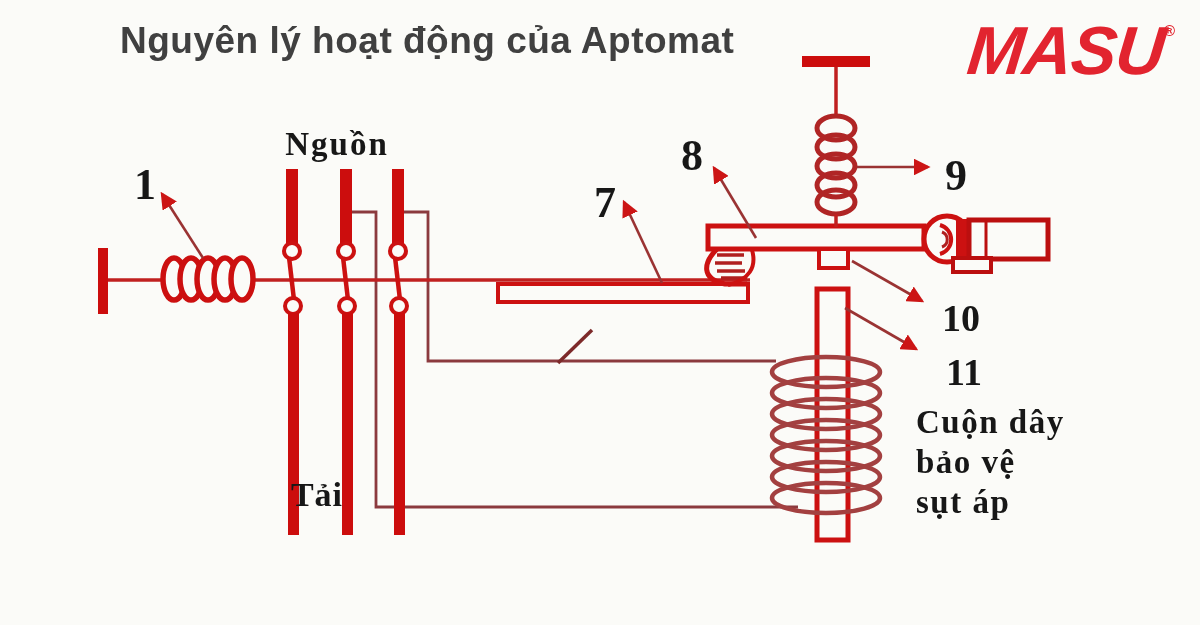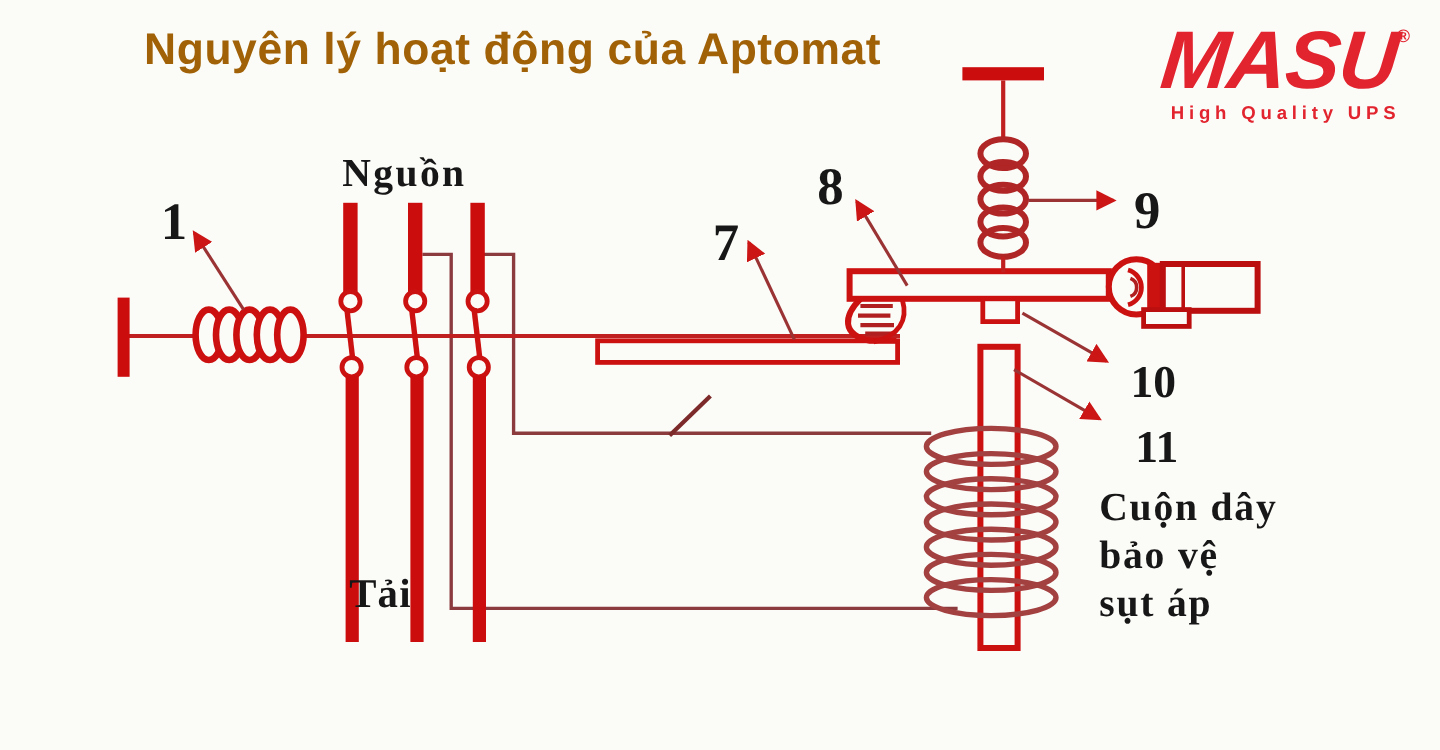--- a/index.html
+++ b/index.html
@@ -2,21 +2,21 @@
 <html><head>
 <meta charset="utf-8">
 <style>
   html,body{margin:0;padding:0;background:#ffffff;}
   .stage{
     position:relative;width:1200px;height:625px;overflow:hidden;
     background:#fbfbf8;font-family:"Liberation Sans",sans-serif;
   }
   .title{
     position:absolute;left:120px;top:20px;
-    font-size:37px;font-weight:bold;color:#a16207;letter-spacing:0.5px;
+    font-size:37px;font-weight:bold;color:#404040;letter-spacing:0.5px;
     white-space:nowrap;
   }
   .logo{position:absolute;top:18px;right:25px;text-align:center;color:#e2242f;}
   .logo-brandrow{white-space:nowrap;line-height:0.95;}
   .logo-brand{
     display:inline-block;font-size:68px;font-weight:bold;font-style:italic;
     letter-spacing:-1px;transform:skewX(-6deg);
   }
   .logo-reg{font-size:15px;font-weight:bold;vertical-align:38px;}
   .logo-tagline{font-size:15.5px;font-weight:bold;letter-spacing:4px;margin-top:3px;white-space:nowrap;}
@@ -25,21 +25,20 @@
 </style>
 </head>
 <body>
 
 <div class="stage">
 
   <div class="title">Nguyên lý hoạt động của Aptomat</div>
 
   <div class="logo">
     <div class="logo-brandrow"><span class="logo-brand">MASU</span><span class="logo-reg">®</span></div>
-    <div class="logo-tagline">High Quality UPS</div>
   </div>
 
   <svg class="diagram-svg" width="1200" height="625" viewBox="0 0 1200 625">
     <defs>
       <marker id="ah" viewBox="0 0 10 10" refX="8.5" refY="5" markerWidth="6.5" markerHeight="6.5" orient="auto" markerUnits="strokeWidth">
         <path d="M0,0 L10,5 L0,10 z" fill="#cc1515"></path>
       </marker>
     </defs>
 
     <g stroke="#8b3a3e" stroke-width="2.8" fill="none">

